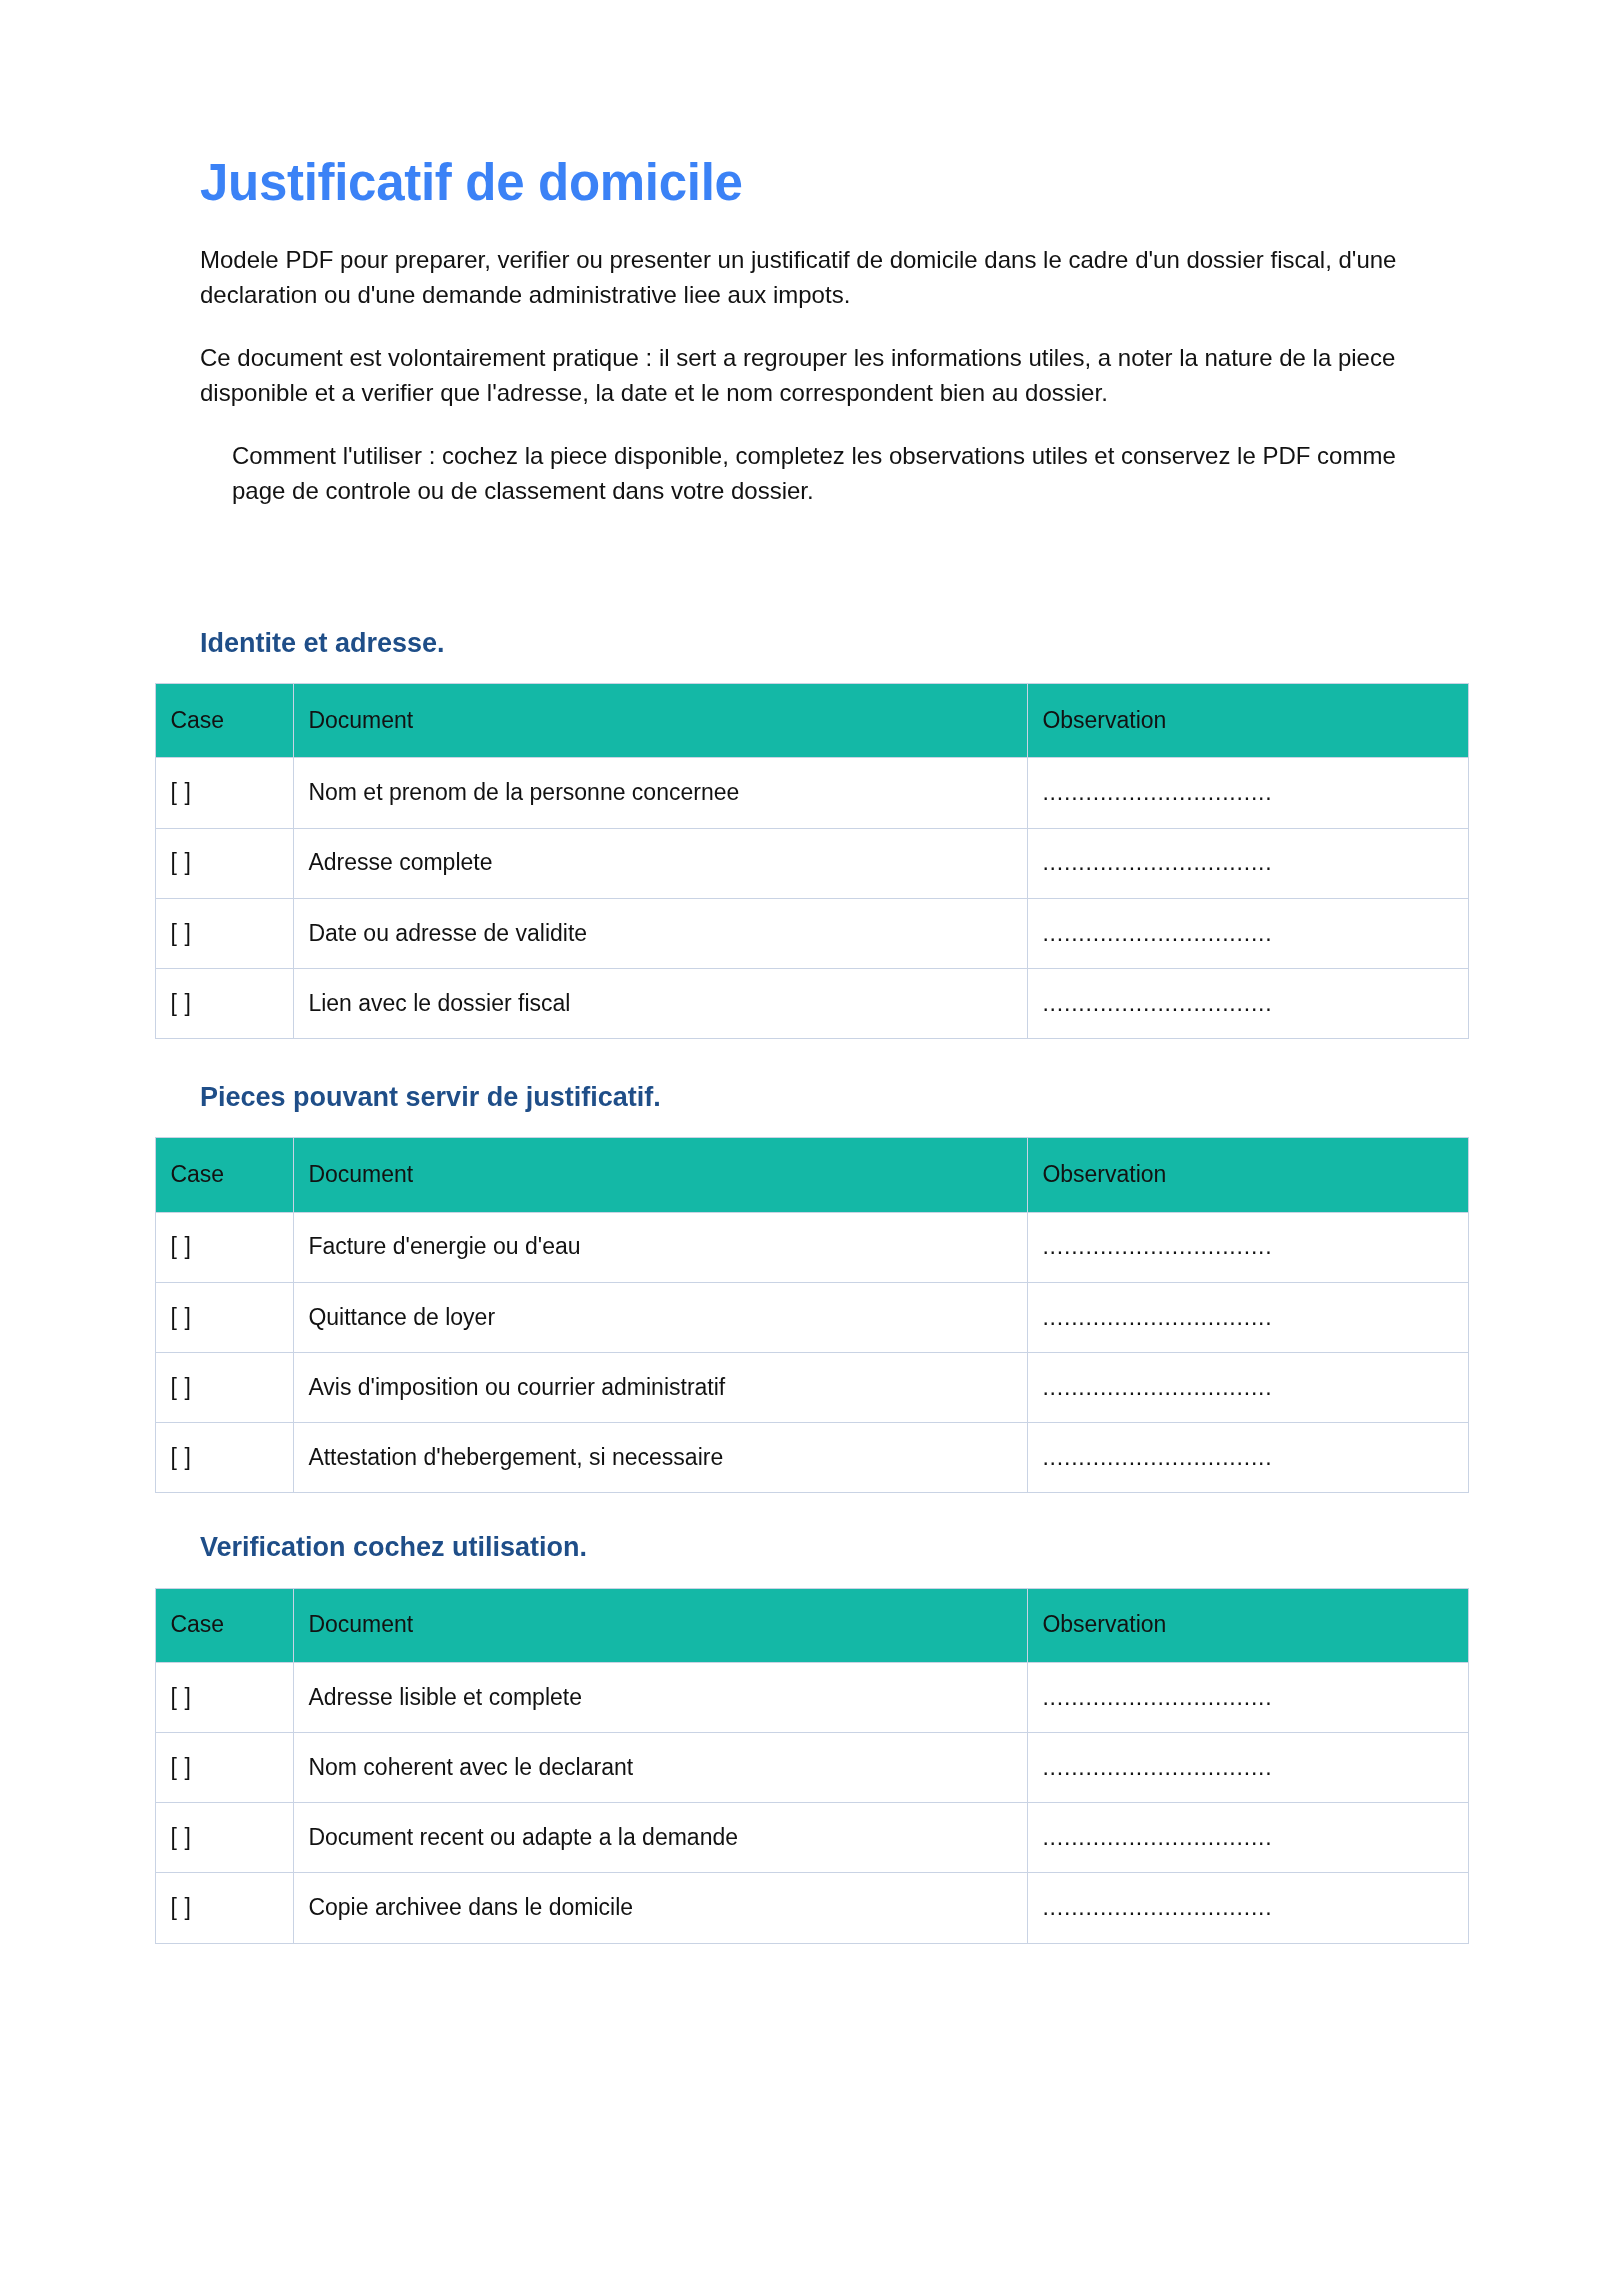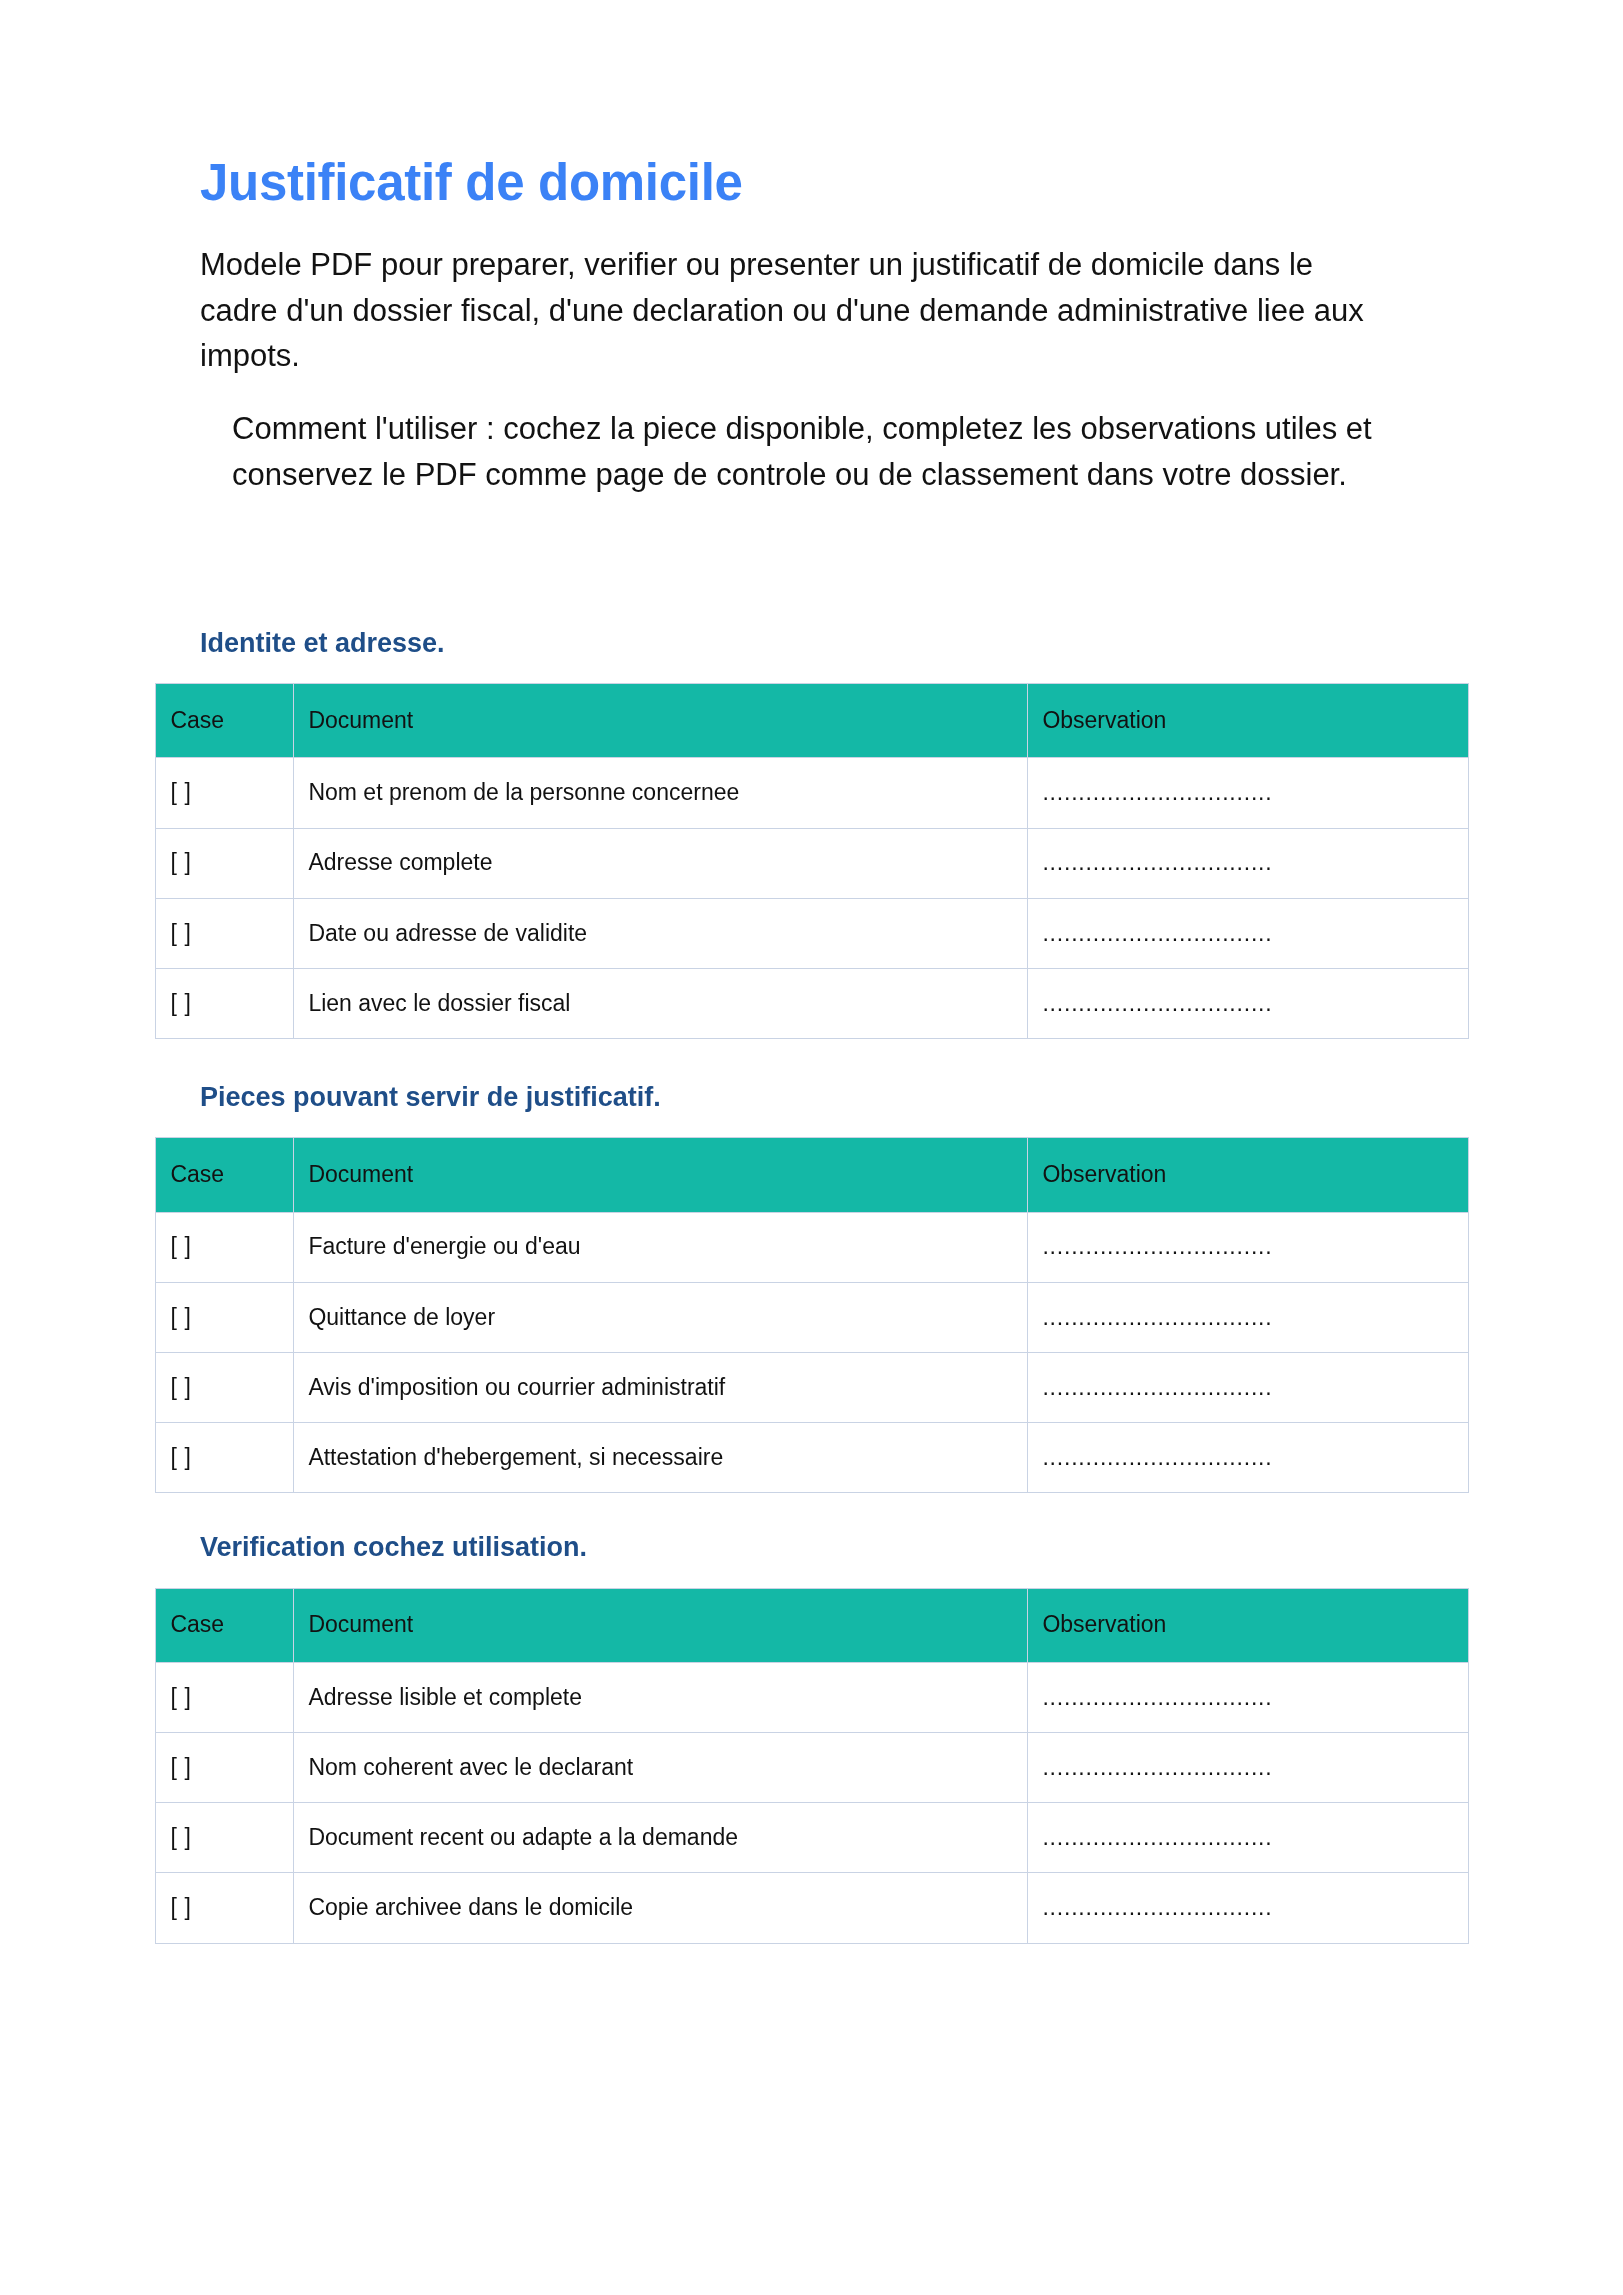--- a/index.html
+++ b/index.html
@@ -47,21 +47,21 @@
 
   
   .intro {
     position: absolute;
     left: 45px;
     top: 242px;
     width: 1198px;
   }
   .intro p {
     margin: 0 0 27.5px 0;
-    font-size: 31px;
+    font-size: 24px;
     line-height: 1.47;
     color: #121212;
     font-weight: normal;
   }
   .intro p:last-child { margin-bottom: 0; margin-left: 32px; }
 
   
   .sections {
     position: absolute;
     left: 0;
@@ -130,20 +130,21 @@
 </head>
 <body>
 
 <div class="page">
   <div class="content">
 
     <h1 class="doc-title">Justificatif de domicile</h1>
 
     <div class="intro">
       <p>Modele PDF pour preparer, verifier ou presenter un justificatif de domicile dans le cadre d'un dossier fiscal, d'une declaration ou d'une demande administrative liee aux impots.</p>
+      <p>Ce document est volontairement pratique : il sert a regrouper les informations utiles, a noter la nature de la piece disponible et a verifier que l'adresse, la date et le nom correspondent bien au dossier.</p>
       <p>Comment l'utiliser : cochez la piece disponible, completez les observations utiles et conservez le PDF comme page de controle ou de classement dans votre dossier.</p>
     </div>
 
     <div class="sections">
 
       <div class="section s-1">
         <h2 class="section-heading">Identite et adresse.</h2>
 
         <table class="check-table">
           <colgroup>

